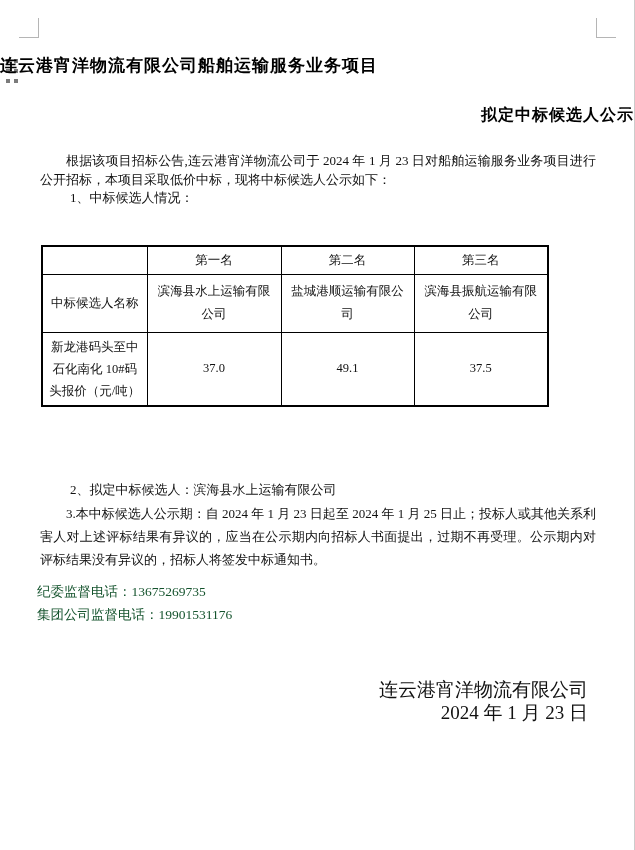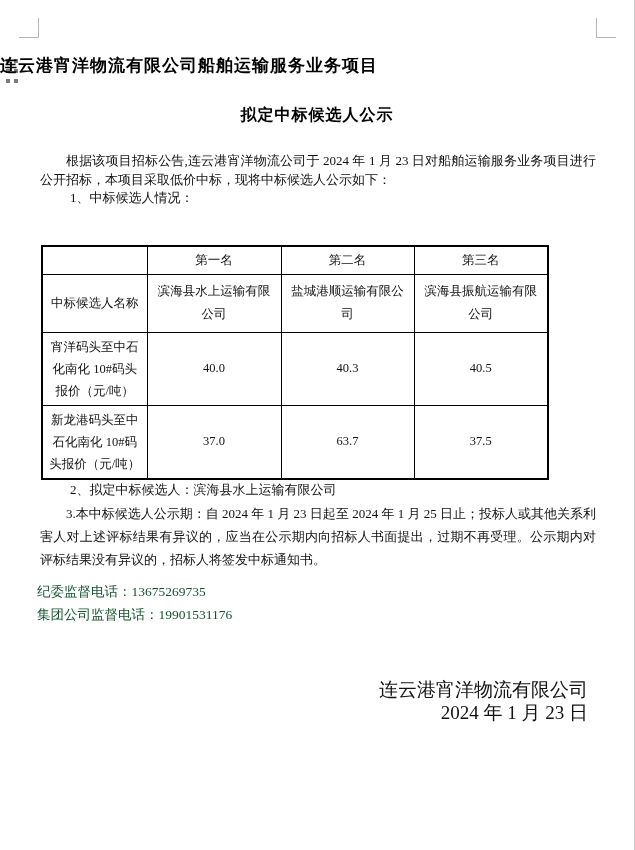--- a/index.html
+++ b/index.html
@@ -23,21 +23,21 @@
   .mk-tl-v { left:38px;  top:18px; width:1px;  height:20px; }
   .mk-tl-h { left:19px;  top:37px; width:20px; height:1px;  }
   .mk-tr-v { left:596px; top:18px; width:1px;  height:20px; }
   .mk-tr-h { left:596px; top:37px; width:20px; height:1px;  }
 
   .doc-title {
     position:absolute; top:54px; left:0; right:0; text-align:left;
     font-size:17px; font-weight:bold; letter-spacing:1px; color:#000;
   }
   .doc-subtitle {
-    position:absolute; top:105px; left:0; right:0; text-align:center;
+    position:absolute; top:105px; left:0; right:0; text-align:right;
     font-size:16px; font-weight:bold; letter-spacing:1px; color:#000;
   }
 
   .body-text { font-size:13px; color:#111; }
   .para1 {
     position:absolute; top:151px; left:40px; width:556px;
     line-height:19px; text-align:justify; text-indent:26px;
   }
   .item1 { position:absolute; top:189px; left:70px; }
   .item2 { position:absolute; top:481px; left:70px; }
@@ -111,29 +111,23 @@
         <td>第二名</td>
         <td>第三名</td>
       </tr>
       <tr class="r-name">
         <td class="row-label name-label">中标候选人名称</td>
         <td class="company">滨海县水上运输有限公司</td>
         <td class="company">盐城港顺运输有限公司</td>
         <td class="company">滨海县振航运输有限公司</td>
       </tr>
       <tr class="r-quote">
-        <td class="row-label">宵洋码头至中石化南化 10#码头报价（元/吨）</td>
-        <td>40.0</td>
-        <td>40.3</td>
-        <td>40.5</td>
-      </tr>
-      <tr class="r-quote">
         <td class="row-label">新龙港码头至中石化南化 10#码头报价（元/吨）</td>
         <td>37.0</td>
-        <td>63.7</td>
+        <td>49.1</td>
         <td>37.5</td>
       </tr>
     </tbody>
   </table>
 
   <div class="body-text item2">2、拟定中标候选人：滨海县水上运输有限公司</div>
   <div class="body-text para3">3.本中标候选人公示期：自 2024 年 1 月 23 日起至 2024 年 1 月 25 日止；投标人或其他关系利害人对上述评标结果有异议的，应当在公示期内向招标人书面提出，过期不再受理。公示期内对评标结果没有异议的，招标人将签发中标通知书。</div>
 
   <div class="phones">
     <div>纪委监督电话：13675269735</div>

